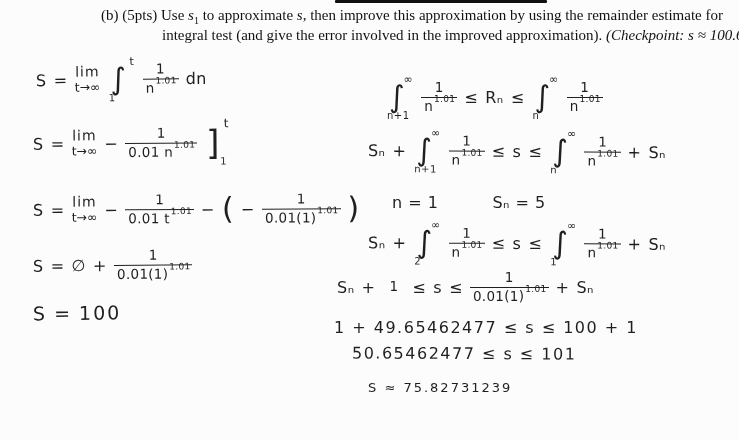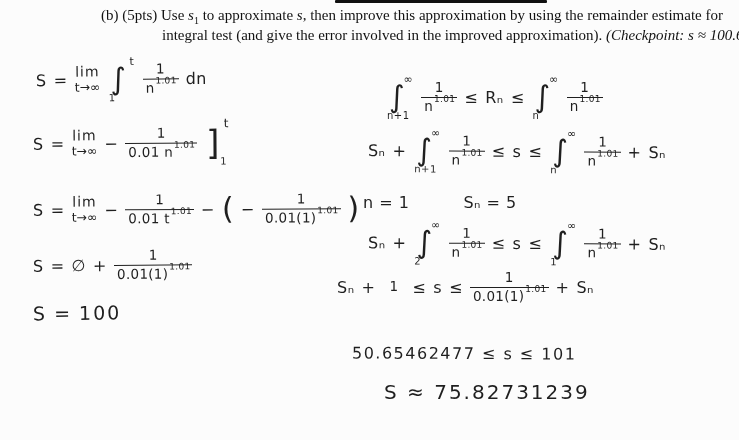--- a/index.html
+++ b/index.html
@@ -146,21 +146,21 @@
     <span>≤</span>
     <span class="intg"><span class="isym">∫</span><span class="isup">∞</span><span class="isub">n</span></span>
     <span class="frac">
         <span class="fn">1</span>
         <span class="fd"><span>n</span><sup class="exp">1.01</sup></span>
       </span>
     <span>+</span>
     <span>Sₙ</span>
   </div>
 
-  <div class="eq" style="left:363px;top:193px">
+  <div class="eq" style="left:392px;top:193px">
     <span>n = 1</span>
     <span class="gap"></span>
     <span>Sₙ = 5</span>
   </div>
 
   <div class="eq" style="left:368px;top:226px;transform:rotate(0.3deg)">
     <span>Sₙ</span>
     <span>+</span>
     <span class="intg"><span class="isym">∫</span><span class="isup">∞</span><span class="isub">2</span></span>
     <span class="frac">
@@ -189,22 +189,25 @@
     <span>s</span>
     <span>≤</span>
     <span class="frac">
         <span class="fn">1</span>
         <span class="fd"><span>0.01(1)</span><sup class="exp">1.01</sup></span>
       </span>
     <span>+</span>
     <span>Sₙ</span>
   </div>
 
+  <div class="eq" style="left:334px;top:318px;letter-spacing:1.5px">
+    <span>1 + 49.65462477 ≤ s ≤ 100 + 1</span>
+  </div>
 
   <div class="eq" style="left:352px;top:344px;letter-spacing:1.5px;transform:rotate(0.3deg)">
     <span>50.65462477 ≤ s ≤ 101</span>
   </div>
 
-  <div class="eq" style="left:384px;top:380px;font-size:20px;letter-spacing:2px">
+  <div class="eq" style="left:368px;top:380px;font-size:13px;letter-spacing:2px">
     <span>S ≈ 75.82731239</span>
   </div>
 
 </div>
 
 </body></html>

